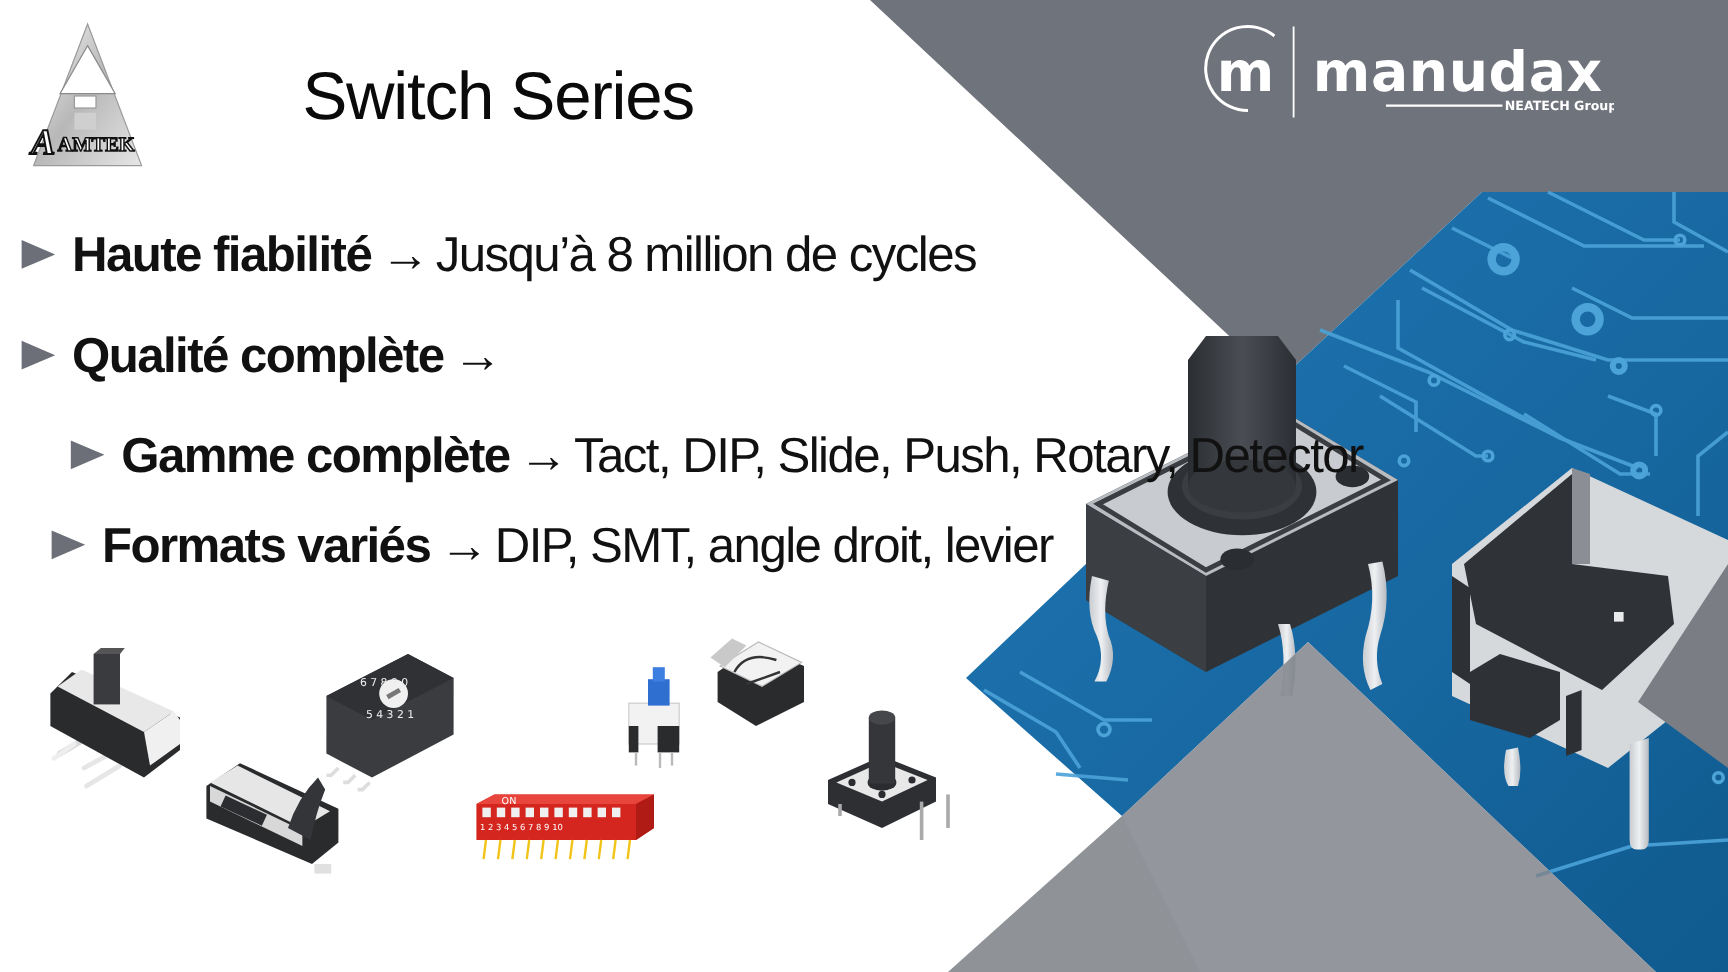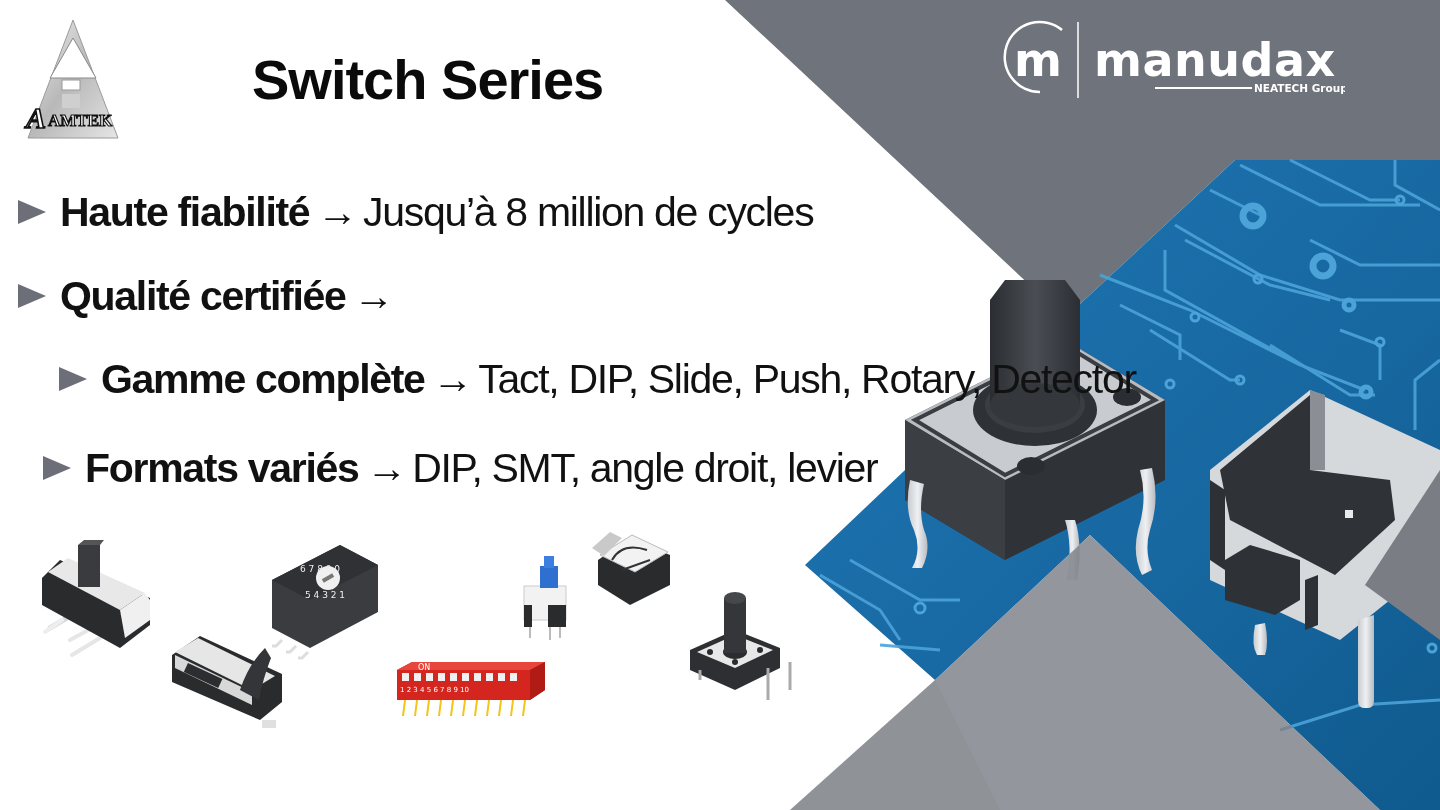--- a/index.html
+++ b/index.html
@@ -1,20 +1,20 @@
 <!DOCTYPE html>
 <html><head>
 <meta charset="utf-8">
 <style>
   html, body { margin: 0; padding: 0; }
   body { width: 1440px; height: 810px; overflow: hidden; background: #ffffff; position: relative; font-family: "Liberation Sans", "DejaVu Sans", sans-serif; }
   .slide { position: absolute; left: 0; top: 0; width: 1440px; height: 810px; background: #ffffff; overflow: hidden; }
   .bg-layer { position: absolute; left: 0; top: 0; width: 1440px; height: 810px; }
   .logo-amtek { position: absolute; left: 18px; top: 18px; width: 132px; height: 128px; }
-  .title { position: absolute; left: 252px; top: 52px; font-size: 56px; font-weight: bold; color: #0a0a0a; letter-spacing: -1px; line-height: 1; white-space: nowrap; }
+  .title { position: absolute; left: 252px; top: 52px; font-size: 56px; font-weight: normal; color: #0a0a0a; letter-spacing: -1px; line-height: 1; white-space: nowrap; }
   .logo-manudax { position: absolute; left: 1000px; top: 18px; width: 345px; height: 86px; }
   .bullets { position: absolute; left: 18px; top: 190px; }
   .bullet { position: absolute; left: 0; height: 44px; display: flex; align-items: center; white-space: nowrap; font-size: 41px; color: #111; letter-spacing: -1.3px; }
   .bullet .tri { width: 0; height: 0; border-top: 12px solid transparent; border-bottom: 12px solid transparent; border-left: 28px solid #6c6f78; margin-right: 14px; flex: none; }
   .bullet .k { font-weight: bold; }
   .bullet .arr { font-weight: bold; margin: 0 6px 0 8px; }
   .products { position: absolute; left: 0; top: 0; width: 1440px; height: 810px; pointer-events: none; }
 </style>
 </head>
 <body>
@@ -145,30 +145,30 @@
 
   <div class="bullets">
     <div class="bullet" style="top:0px;">
       <span class="tri"></span>
       <span class="k">Haute fiabilité</span>
       <span class="arr">→</span>
       <span>Jusqu’à 8 million de cycles</span>
     </div>
     <div class="bullet" style="top:84px;">
       <span class="tri"></span>
-      <span class="k">Qualité certifiée</span>
+      <span class="k">Qualité complète</span>
       <span class="arr">→</span>
     </div>
     <div class="bullet" style="top:167px;padding-left:41px;">
       <span class="tri"></span>
       <span class="k">Gamme complète</span>
       <span class="arr">→</span>
       <span>Tact, DIP, Slide, Push, Rotary, Detector</span>
     </div>
-    <div class="bullet" style="top:256px;padding-left:25px;">
+    <div class="bullet" style="top:242px;padding-left:25px;">
       <span class="tri"></span>
       <span class="k">Formats variés</span>
       <span class="arr">→</span>
       <span>DIP, SMT, angle droit, levier</span>
     </div>
   </div>
 
   <svg class="products" viewBox="0 0 1440 810" xmlns="http://www.w3.org/2000/svg">
 
     <g>

